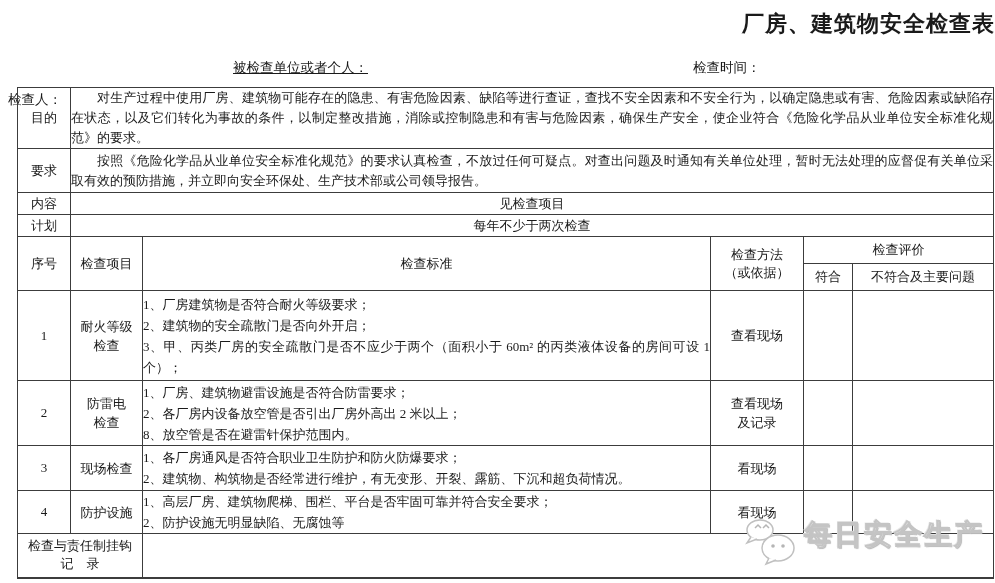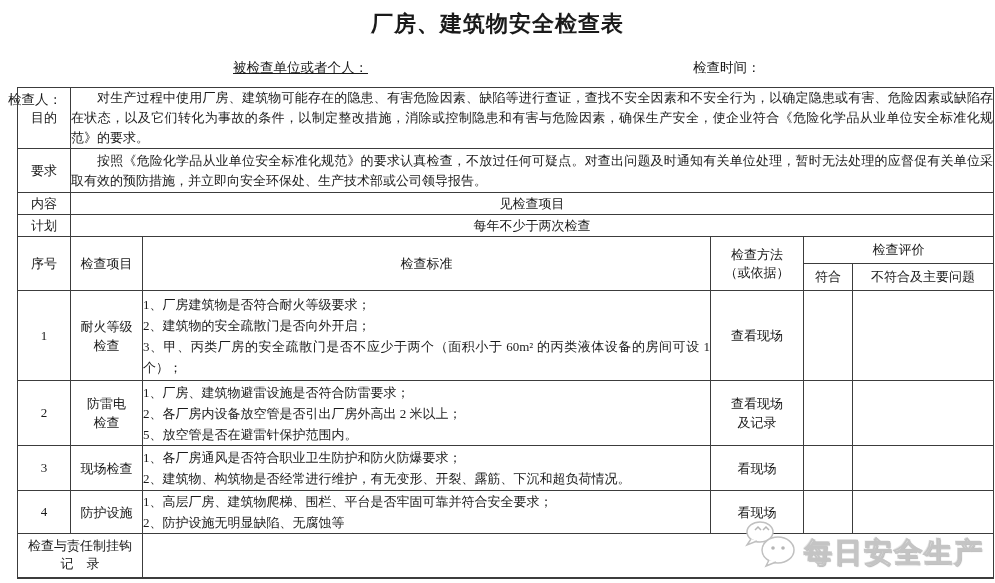--- a/index.html
+++ b/index.html
@@ -1,21 +1,21 @@
 <!DOCTYPE html>
 <html><head>
 <meta charset="utf-8">
 <style>
   html,body{margin:0;padding:0;background:#fff;}
   .page{
     position:relative;width:995px;height:583px;background:#fff;overflow:hidden;
     font-family:"Liberation Serif","DejaVu Serif",serif;color:#1a1a1a;
   }
   .title{
-    position:absolute;top:9px;left:0;width:100%;text-align:center;
+    position:absolute;top:9px;left:0;width:100%;text-align:right;
     font-size:22px;font-weight:bold;letter-spacing:1px;font-family:Liberation Serif, serif;
   }
   .info-row{position:absolute;top:59px;left:0;width:100%;height:20px;font-size:13.5px;}
   .info-row .lbl{position:absolute;white-space:nowrap;}
   .lbl-inspector{left:8px;margin-top:32px;}
   .lbl-unit{left:233px;text-decoration:underline;}
   .lbl-time{left:693px;}
   table.sheet{
     position:absolute;top:87px;left:17px;width:976px;
     border-collapse:collapse;table-layout:fixed;
@@ -30,21 +30,21 @@
   td.meta-text{padding:1px 8px;margin-top:44px;}
   .para{margin:0;text-indent:2em;text-align:justify;line-height:20px;}
   .centered{text-align:center;}
   td.num{text-align:center;}
   td.item{text-align:center;line-height:19px;font-family:Liberation Serif, serif;}
   td.std{padding:2px 6px 2px 8px;vertical-align:middle;}
   td.std div{line-height:21px;text-align:justify;}
   td.method{text-align:center;line-height:19px;}
   .watermark{
     position:absolute;top:516px;left:742px;width:250px;height:56px;
-    display:flex;align-items:flex-end;z-index:5;pointer-events:none;
+    display:flex;align-items:flex-start;z-index:5;pointer-events:none;
   }
   .wm-text{
     font-size:28px;font-weight:bold;letter-spacing:2px;color:#ffffff;
     -webkit-text-stroke:1px #c4c4c4;
     text-shadow:1px 1px 1px #b5b5b5, -1px -1px 0 #e8e8e8;
     white-space:nowrap;
   }
   .wm-icon{margin-right:4px;flex:0 0 auto;}
 </style>
 </head>
@@ -130,21 +130,21 @@
 
     <tr style="height:65px">
       <td class="num">2</td>
       <td class="item">
         <div>防雷电</div>
         <div>检查</div>
       </td>
       <td class="std">
         <div>1、厂房、建筑物避雷设施是否符合防雷要求；</div>
         <div>2、各厂房内设备放空管是否引出厂房外高出 2 米以上；</div>
-        <div>5、放空管是否在避雷针保护范围内。</div>
+        <div>8、放空管是否在避雷针保护范围内。</div>
       </td>
       <td class="method">
         <div>查看现场</div>
         <div>及记录</div>
       </td>
       <td></td>
       <td></td>
     </tr>
 
     <tr style="height:45px">

